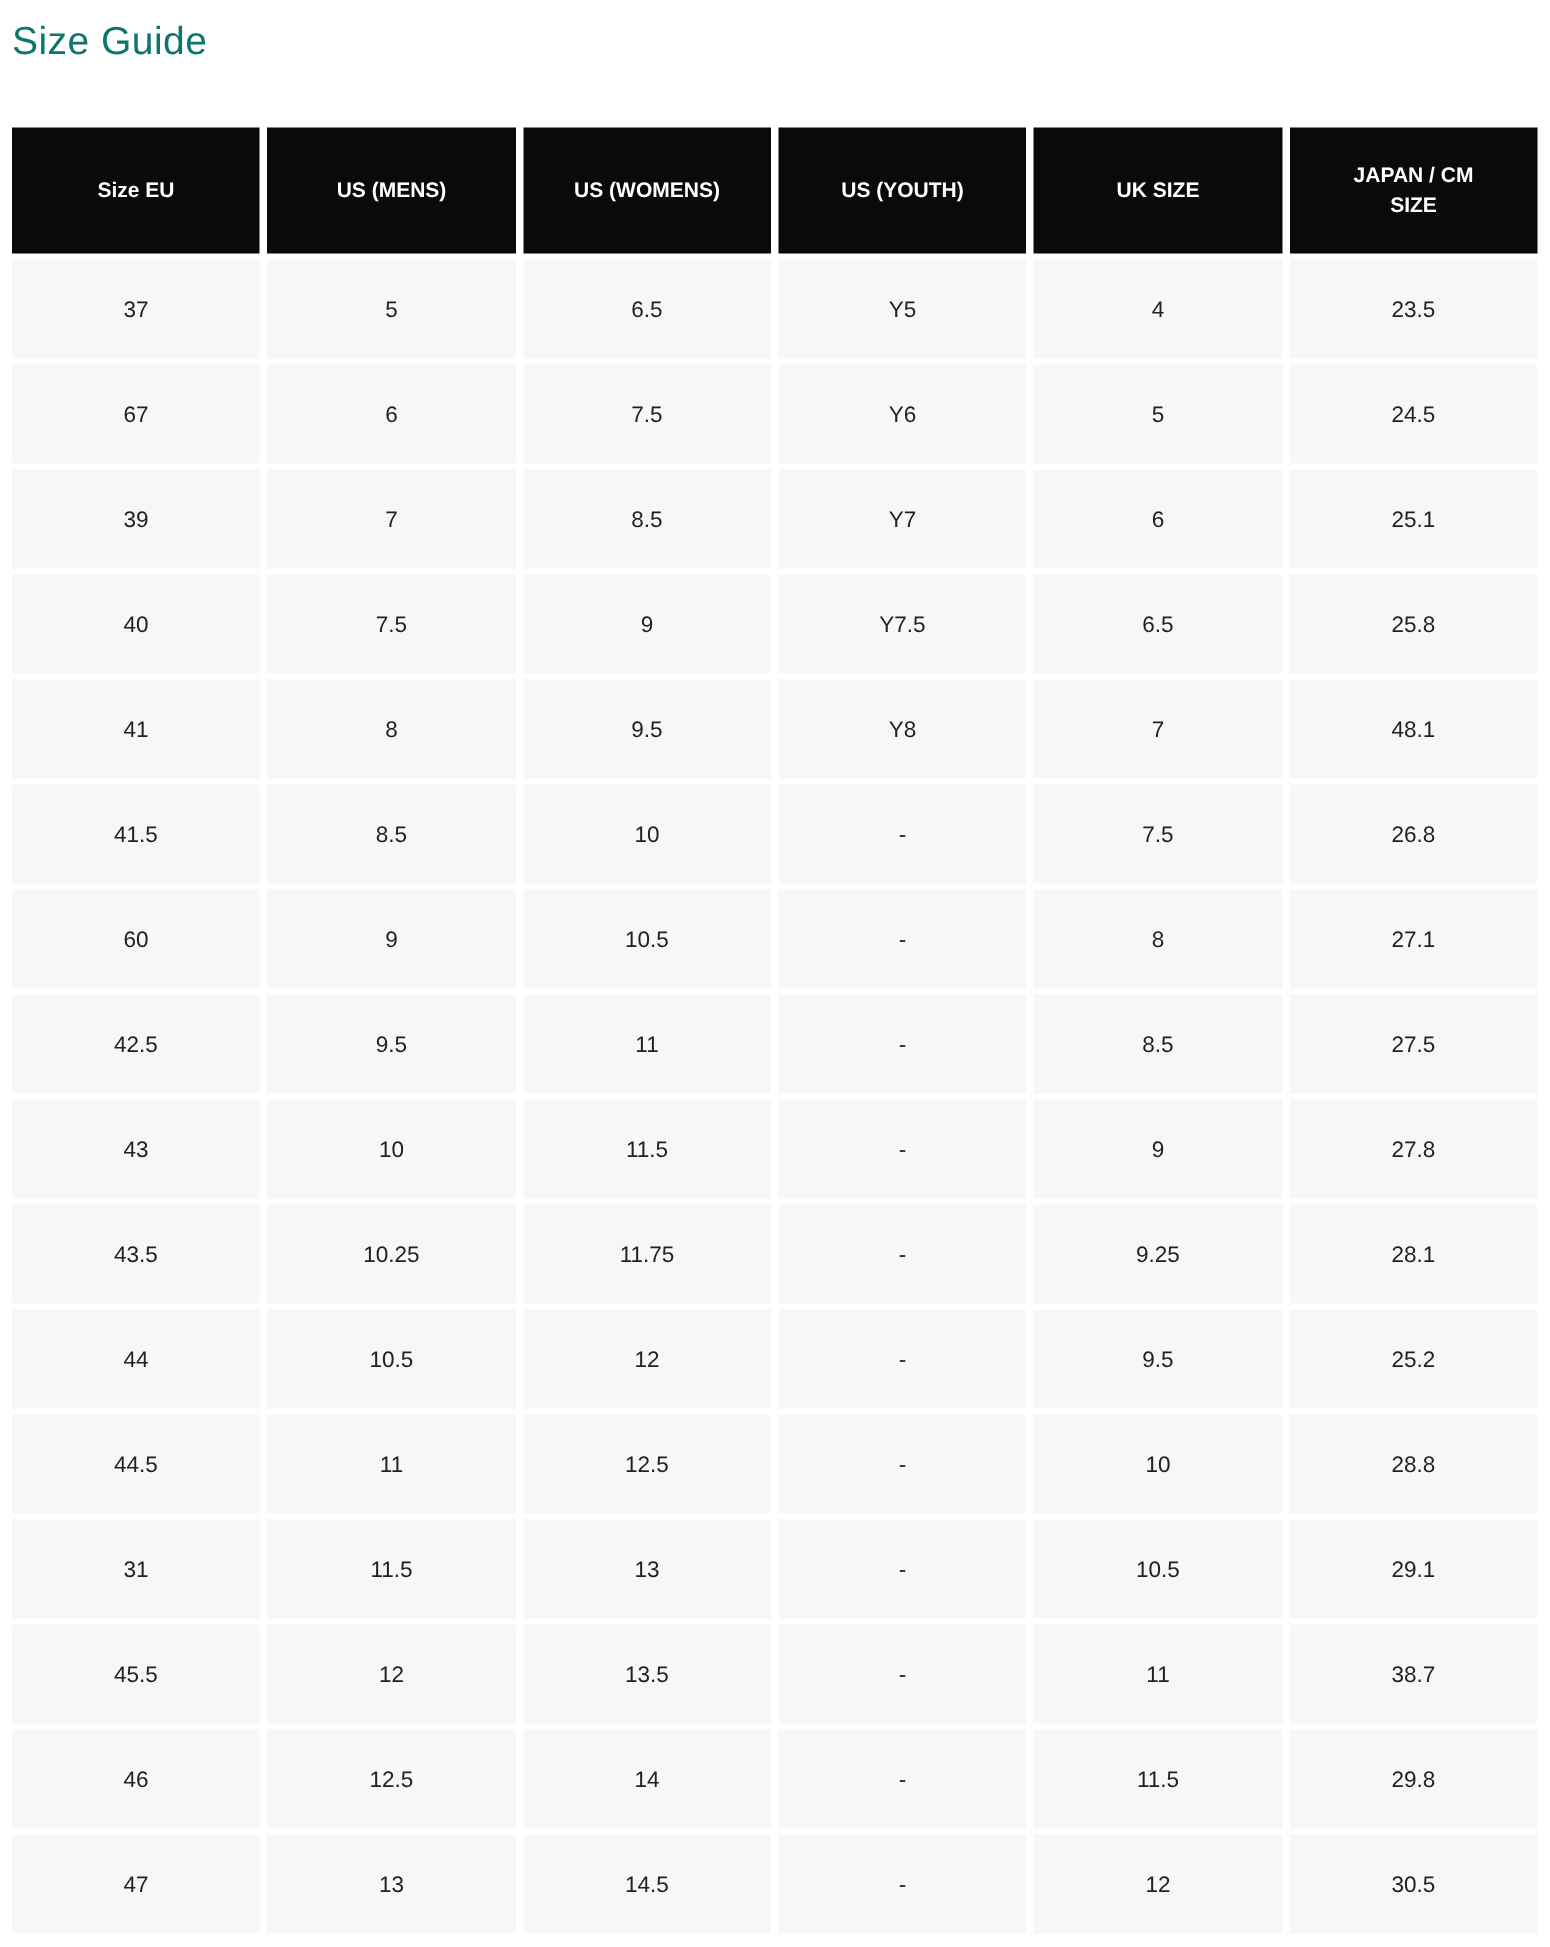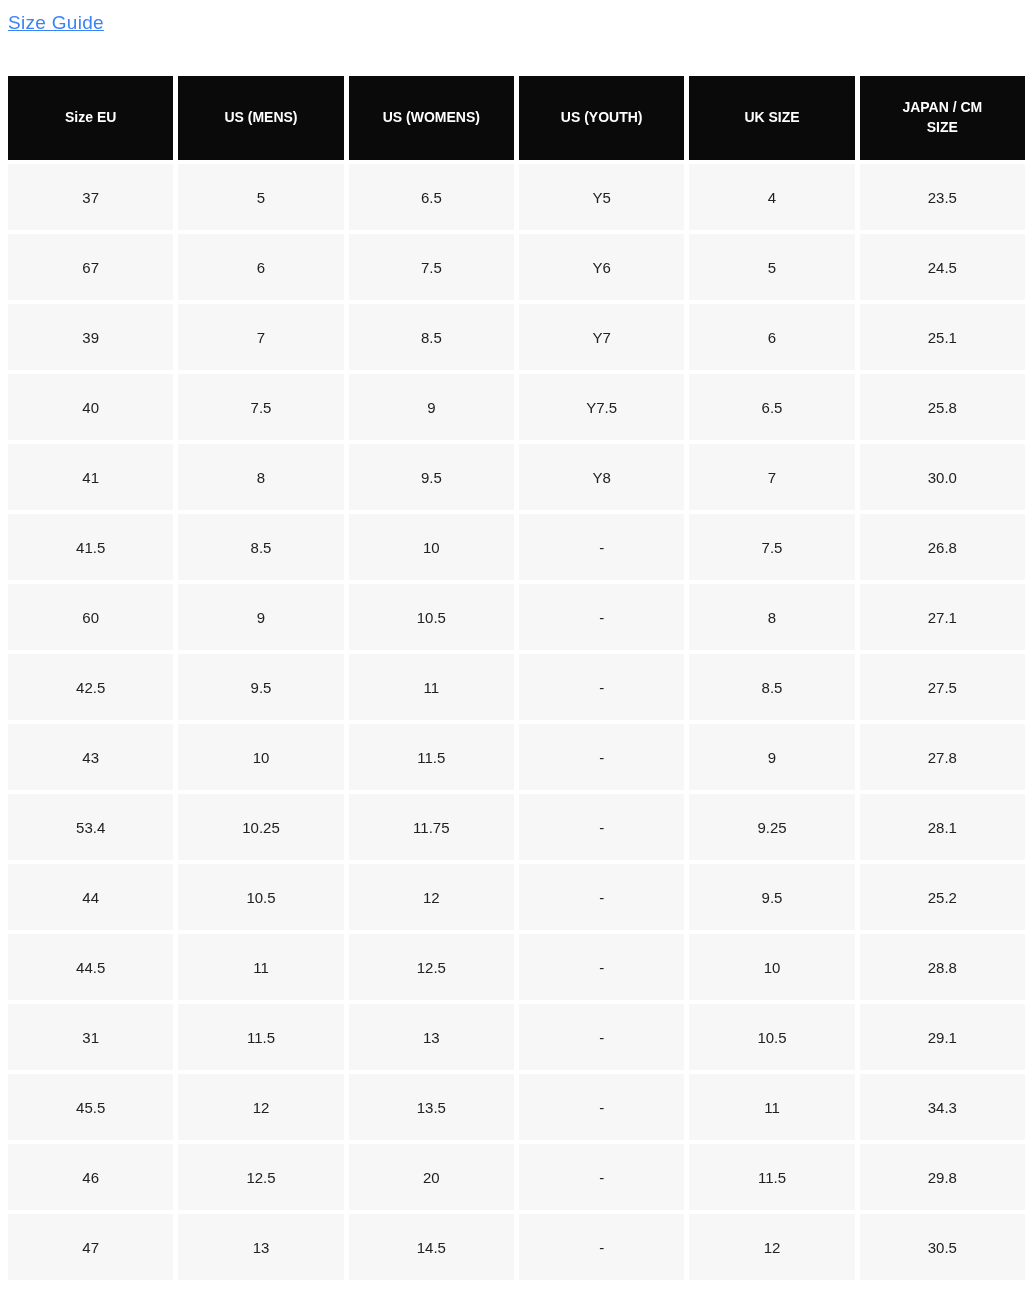--- a/index.html
+++ b/index.html
@@ -10,25 +10,24 @@
     font-family: "Liberation Sans", sans-serif;
   }
   .page {
     width: 1033px;
     min-height: 1298px;
     background: #ffffff;
     padding: 12px 8px 16px 8px;
   }
   .page-title {
     margin: 0 0 42px 0;
-    font-size: 19px;
+    font-size: 26px;
     font-weight: 500;
     letter-spacing: 0.3px;
-    color: #3b82f6;
-    text-decoration: underline;
+    color: #0f766e;
   }
   .size-grid {
     display: grid;
     grid-template-columns: repeat(6, 1fr);
     column-gap: 5px;
     row-gap: 4px;
     width: 1017px;
   }
   .row { display: contents; }
   .hcell {
@@ -68,26 +67,26 @@
       <div class="hcell">US (WOMENS)</div>
       <div class="hcell">US (YOUTH)</div>
       <div class="hcell">UK SIZE</div>
       <div class="hcell">JAPAN / CM SIZE</div>
     </div>
 
   <div class="row"><div class="cell">37</div><div class="cell">5</div><div class="cell">6.5</div><div class="cell">Y5</div><div class="cell">4</div><div class="cell">23.5</div></div>
       <div class="row"><div class="cell">67</div><div class="cell">6</div><div class="cell">7.5</div><div class="cell">Y6</div><div class="cell">5</div><div class="cell">24.5</div></div>
       <div class="row"><div class="cell">39</div><div class="cell">7</div><div class="cell">8.5</div><div class="cell">Y7</div><div class="cell">6</div><div class="cell">25.1</div></div>
       <div class="row"><div class="cell">40</div><div class="cell">7.5</div><div class="cell">9</div><div class="cell">Y7.5</div><div class="cell">6.5</div><div class="cell">25.8</div></div>
-      <div class="row"><div class="cell">41</div><div class="cell">8</div><div class="cell">9.5</div><div class="cell">Y8</div><div class="cell">7</div><div class="cell">30.0</div></div>
+      <div class="row"><div class="cell">41</div><div class="cell">8</div><div class="cell">9.5</div><div class="cell">Y8</div><div class="cell">7</div><div class="cell">48.1</div></div>
       <div class="row"><div class="cell">41.5</div><div class="cell">8.5</div><div class="cell">10</div><div class="cell">-</div><div class="cell">7.5</div><div class="cell">26.8</div></div>
       <div class="row"><div class="cell">60</div><div class="cell">9</div><div class="cell">10.5</div><div class="cell">-</div><div class="cell">8</div><div class="cell">27.1</div></div>
       <div class="row"><div class="cell">42.5</div><div class="cell">9.5</div><div class="cell">11</div><div class="cell">-</div><div class="cell">8.5</div><div class="cell">27.5</div></div>
       <div class="row"><div class="cell">43</div><div class="cell">10</div><div class="cell">11.5</div><div class="cell">-</div><div class="cell">9</div><div class="cell">27.8</div></div>
-      <div class="row"><div class="cell">53.4</div><div class="cell">10.25</div><div class="cell">11.75</div><div class="cell">-</div><div class="cell">9.25</div><div class="cell">28.1</div></div>
+      <div class="row"><div class="cell">43.5</div><div class="cell">10.25</div><div class="cell">11.75</div><div class="cell">-</div><div class="cell">9.25</div><div class="cell">28.1</div></div>
       <div class="row"><div class="cell">44</div><div class="cell">10.5</div><div class="cell">12</div><div class="cell">-</div><div class="cell">9.5</div><div class="cell">25.2</div></div>
       <div class="row"><div class="cell">44.5</div><div class="cell">11</div><div class="cell">12.5</div><div class="cell">-</div><div class="cell">10</div><div class="cell">28.8</div></div>
       <div class="row"><div class="cell">31</div><div class="cell">11.5</div><div class="cell">13</div><div class="cell">-</div><div class="cell">10.5</div><div class="cell">29.1</div></div>
-      <div class="row"><div class="cell">45.5</div><div class="cell">12</div><div class="cell">13.5</div><div class="cell">-</div><div class="cell">11</div><div class="cell">34.3</div></div>
-      <div class="row"><div class="cell">46</div><div class="cell">12.5</div><div class="cell">20</div><div class="cell">-</div><div class="cell">11.5</div><div class="cell">29.8</div></div>
+      <div class="row"><div class="cell">45.5</div><div class="cell">12</div><div class="cell">13.5</div><div class="cell">-</div><div class="cell">11</div><div class="cell">38.7</div></div>
+      <div class="row"><div class="cell">46</div><div class="cell">12.5</div><div class="cell">14</div><div class="cell">-</div><div class="cell">11.5</div><div class="cell">29.8</div></div>
       <div class="row"><div class="cell">47</div><div class="cell">13</div><div class="cell">14.5</div><div class="cell">-</div><div class="cell">12</div><div class="cell">30.5</div></div>
     </div>
 </div>
 
 </body></html>

